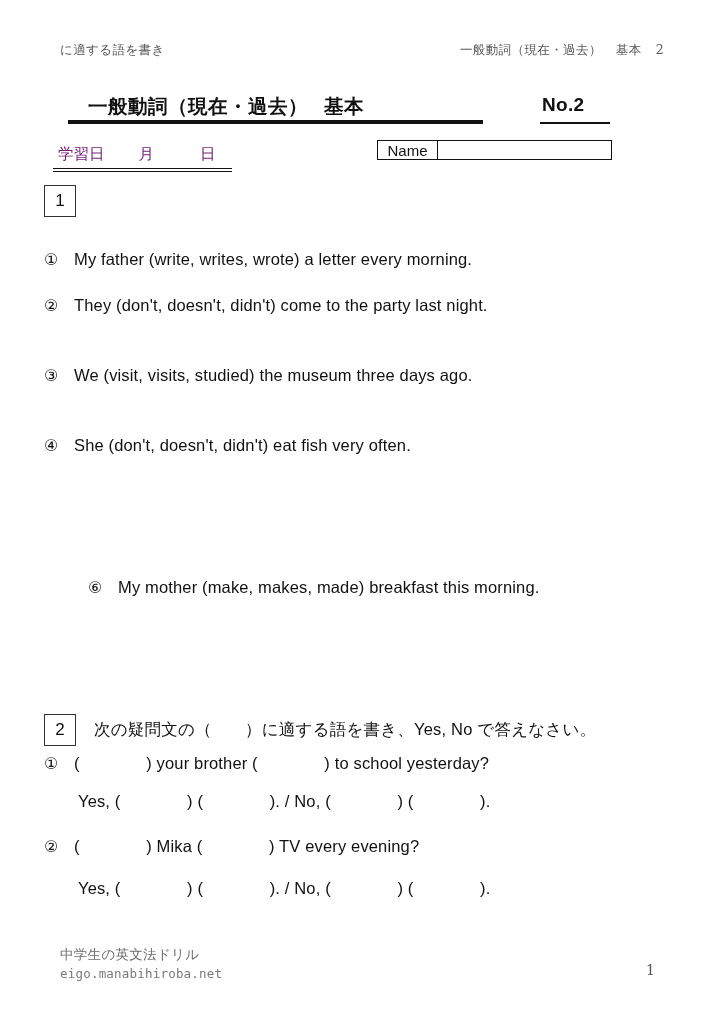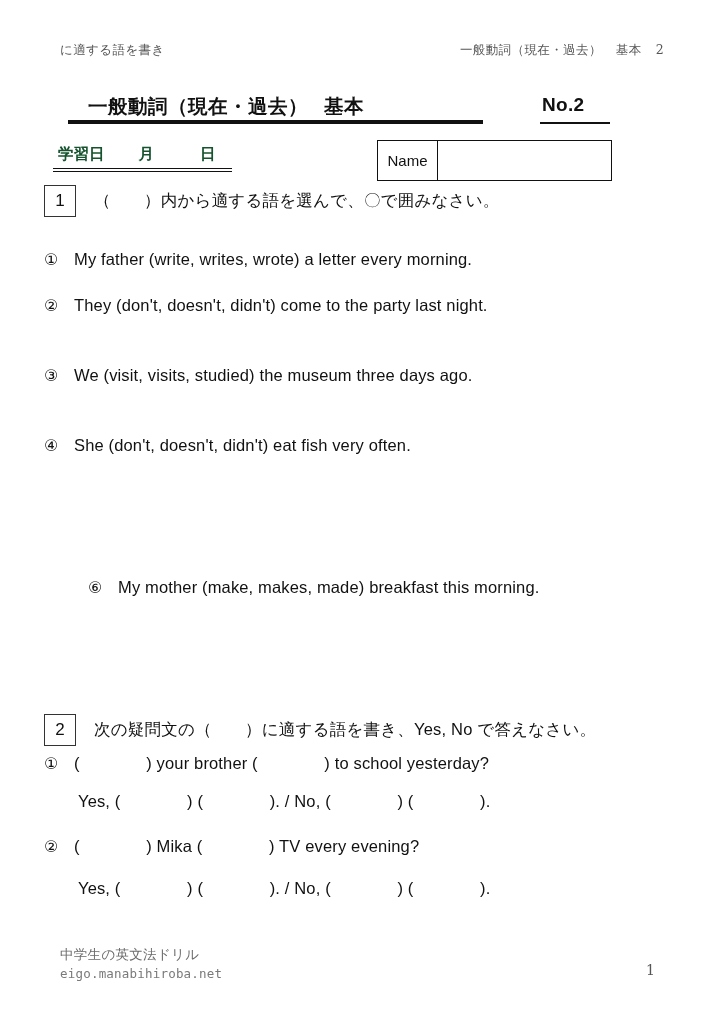--- a/index.html
+++ b/index.html
@@ -84,43 +84,43 @@
     height: 2px;
     background: #111111;
   }
 
   
   .studydate {
     position: absolute;
     left: 58px;
     top: 144px;
     font-size: 15.5px;
-    font-weight: 700;
-    color: #14532d;
+    font-weight: 400;
+    color: #701a75;
     white-space: nowrap;
   }
   .studydate .gap-m { display: inline-block; width: 34px; }
   .studydate .gap-d { display: inline-block; width: 46px; }
   .studydate-rule {
     position: absolute;
     left: 53px;
     top: 168px;
     width: 179px;
     height: 4px;
     border-top: 1px solid #111111;
     border-bottom: 1px solid #111111;
     box-sizing: border-box;
   }
 
   .name-box {
     position: absolute;
     left: 377px;
     top: 140px;
     width: 235px;
-    height: 41px;
+    height: 20px;
     border: 1.5px solid #111111;
     box-sizing: border-box;
     display: flex;
     align-items: stretch;
   }
   .name-label {
     width: 60px;
     border-right: 1.5px solid #111111;
     box-sizing: border-box;
     display: flex;
@@ -238,21 +238,20 @@
   </div>
   <div class="studydate-rule"></div>
 
   <div class="name-box">
     <div class="name-label">Name</div>
     <div class="name-field"></div>
   </div>
 
   <div class="section-head" style="top:185px;">
     <div class="section-num">1</div>
-    <div class="section-instr">（　　）内から適する語を選んで、〇で囲みなさい。</div>
   </div>
 
   <div class="q-line" style="top:226px;margin-top:24px;">
     <span class="q-marker">①</span><span class="q-text">My father (write, writes, wrote) a letter every morning.</span>
   </div>
   <div class="q-line" style="top:296px;">
     <span class="q-marker">②</span><span class="q-text">They (don't, doesn't, didn't) come to the party last night.</span>
   </div>
   <div class="q-line" style="top:366px;">
     <span class="q-marker">③</span><span class="q-text">We (visit, visits, studied) the museum three days ago.</span>

